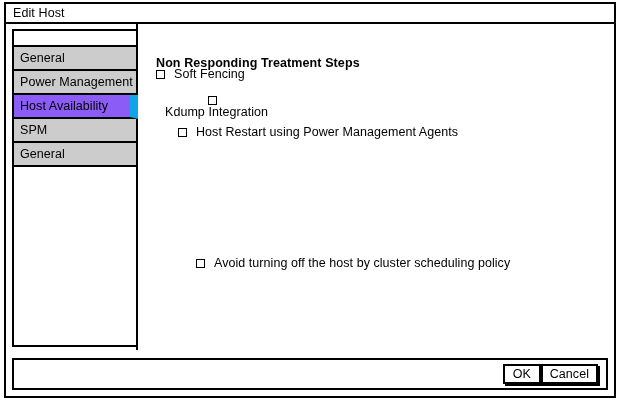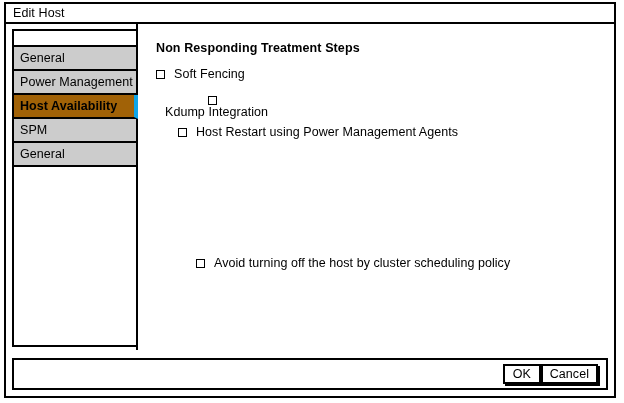--- a/index.html
+++ b/index.html
@@ -87,26 +87,25 @@
     cursor: default;
   }
   .tab-label {
     font-size: 12.5px;
     color: #000000;
     padding-left: 6px;
     white-space: nowrap;
     letter-spacing: 0.05px;
   }
   .tab.selected {
-    background: #a16207;
-    border-bottom: 2px solid #000000;
-    border-right: 4px solid #0ea5e9;
+    background: #8b5cf6;
+    border-bottom: 2px solid #000000;
+    border-right: 8px solid #0ea5e9;
     margin-right: -2px;
     z-index: 5;
-    font-weight: bold;
   }
   .tab-filler {
     background: #ffffff;
     height: 166px;
   }
 
   
   .content {
     position: absolute;
     left: 130px;
@@ -114,21 +113,21 @@
     right: 0px;
     height: 326px;
     box-sizing: border-box;
     border-left: 2px solid #000000;
     background: #ffffff;
     z-index: 1;
   }
   .section-title {
     position: absolute;
     left: 18px;
-    top: 17px;
+    top: 32px;
     font-size: 12.5px;
     font-weight: bold;
     color: #000000;
     white-space: nowrap;
     letter-spacing: 0.1px;
   }
 
   .check-row {
     position: absolute;
     left: 18px;

